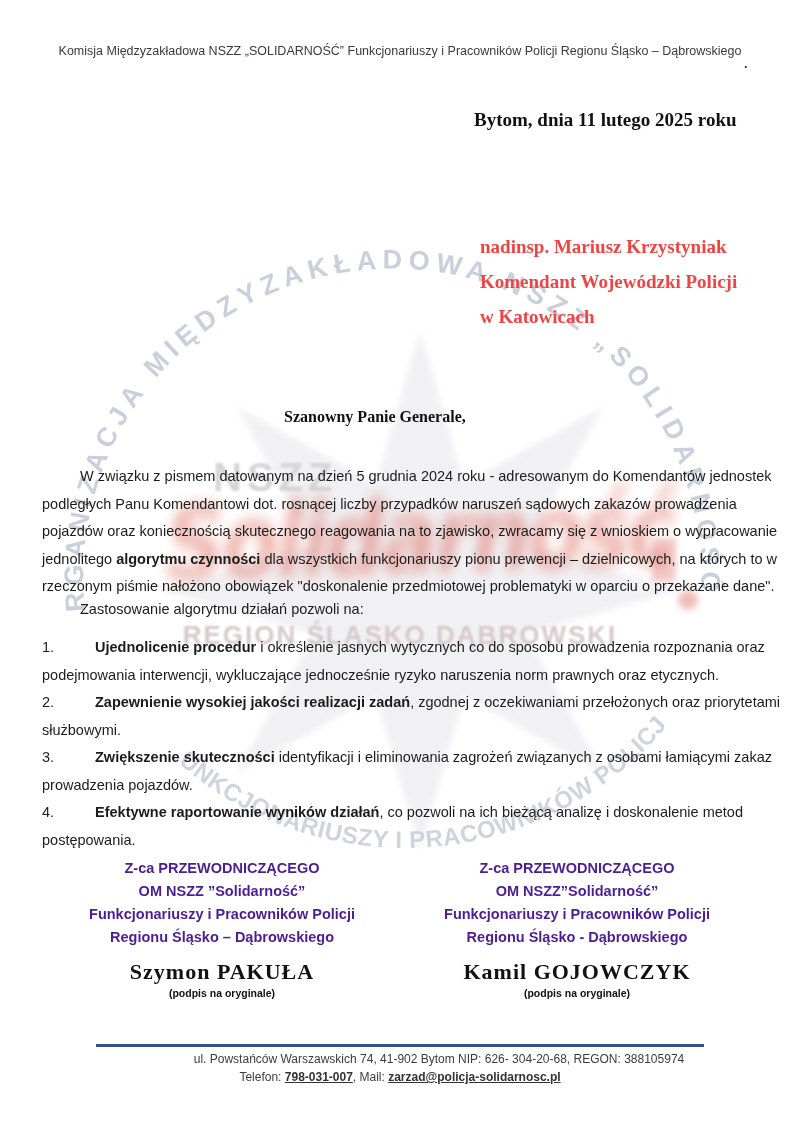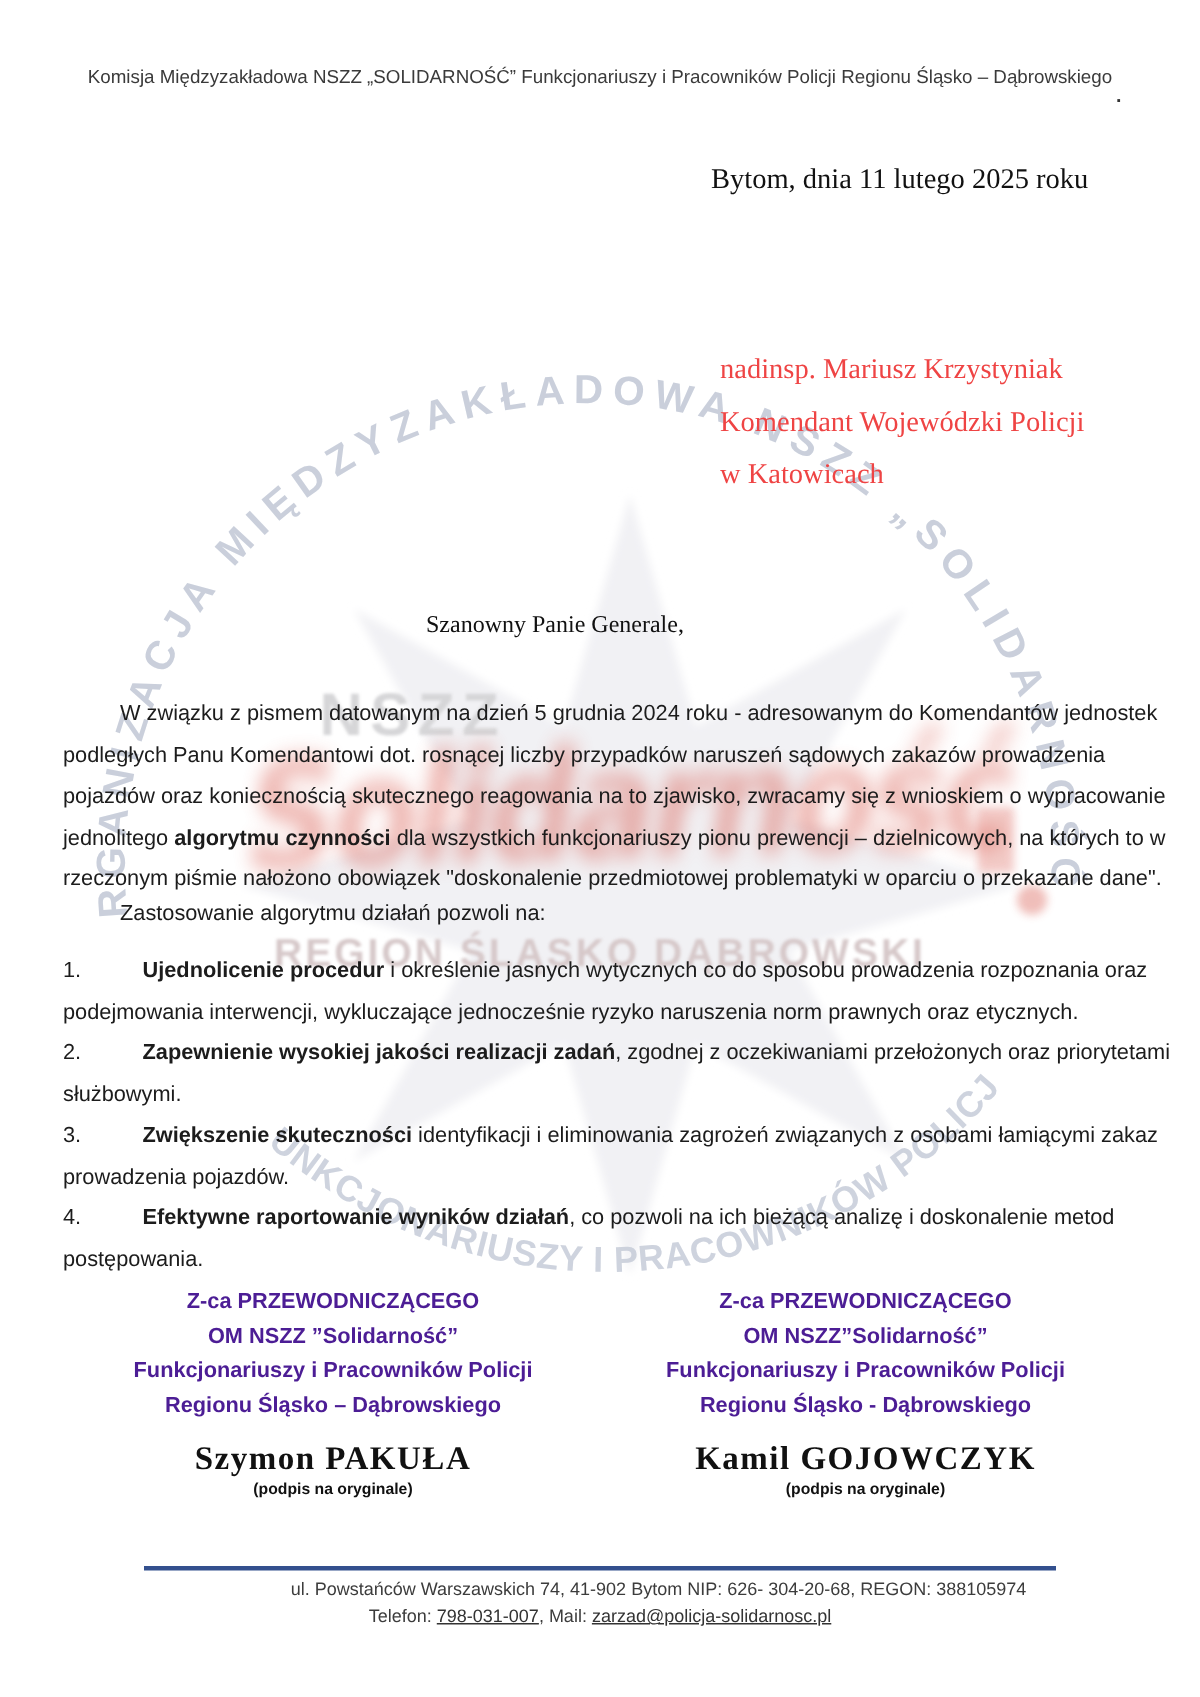--- a/index.html
+++ b/index.html
@@ -1,21 +1,21 @@
 <!DOCTYPE html>
 <html lang="pl"><head>
 <meta charset="utf-8">
 <style>
   html,body{margin:0;padding:0;background:#ffffff;}
   .page{
     position:relative;width:800px;height:1131px;background:#ffffff;
     font-family:"Liberation Sans",sans-serif;color:#1d1d1d;overflow:hidden;
   }
   .abs{position:absolute;}
-  .serif{font-family:"Liberation Serif",serif;font-weight:normal;}
+  .serif{font-family:"Liberation Serif",serif;font-weight:bold;}
   
   .doc-header{top:44px;left:0;width:100%;text-align:center;font-size:12.5px;color:#3a3a3a;}
   .stray-dot{top:56px;left:744px;font-size:13px;font-weight:bold;color:#333;}
   .date-line{top:109px;left:474px;font-size:19px;white-space:nowrap;color:#111;}
   
   .addressee{top:229px;left:480px;font-size:19px;line-height:35px;color:#ef4444;}
   .salutation{top:408px;left:284px;font-size:16px;color:#111;}
   
   .body-text{font-size:14.5px;line-height:27.5px;color:#1c1c1c;}
   .para1{top:463px;left:42px;width:716px;}
@@ -32,21 +32,21 @@
   .sig-right{left:427px;}
   .sig .t{font-size:14.5px;font-weight:bold;line-height:23px;color:#4c1d95;}
   .sig .name{margin-top:10px;font-size:22px;font-weight:bold;letter-spacing:1px;
              font-family:Liberation Serif, serif;color:#111;white-space:nowrap;}
   .sig .note{margin-top:2px;font-size:10.5px;font-weight:bold;color:#111;}
   
   .footer-rule{top:1044px;left:96px;width:608px;height:3px;background:#33508e;}
   .footer-line{left:0;width:100%;text-align:center;font-size:12px;color:#3c3c3c;}
   .footer-1{top:1052px;padding-left:39px;}
   .footer-2{top:1070px;}
-  .footer-strong{font-weight:normal;text-decoration:underline;color:#333;}
+  .footer-strong{font-weight:bold;text-decoration:underline;color:#333;}
   
   .wm{pointer-events:none;}
   .wm-svg{top:0;left:0;}
   .wm-nszz{top:455px;left:213px;font-size:40px;font-weight:bold;letter-spacing:5px;
            color:#d6d6d8;filter:blur(1px);}
   .wm-script{top:488px;left:165px;font-family:"DejaVu Sans",sans-serif;font-style:italic;
              font-weight:bold;font-size:84px;letter-spacing:-4px;color:#d4473a;opacity:.40;
              filter:blur(6px);transform:scaleY(1.2) rotate(-1.5deg);white-space:nowrap;}
   .wm-region{top:620px;left:140px;width:520px;text-align:center;font-size:26px;font-weight:bold;
              letter-spacing:2px;color:#d6c8c9;filter:blur(1px);white-space:nowrap;}

